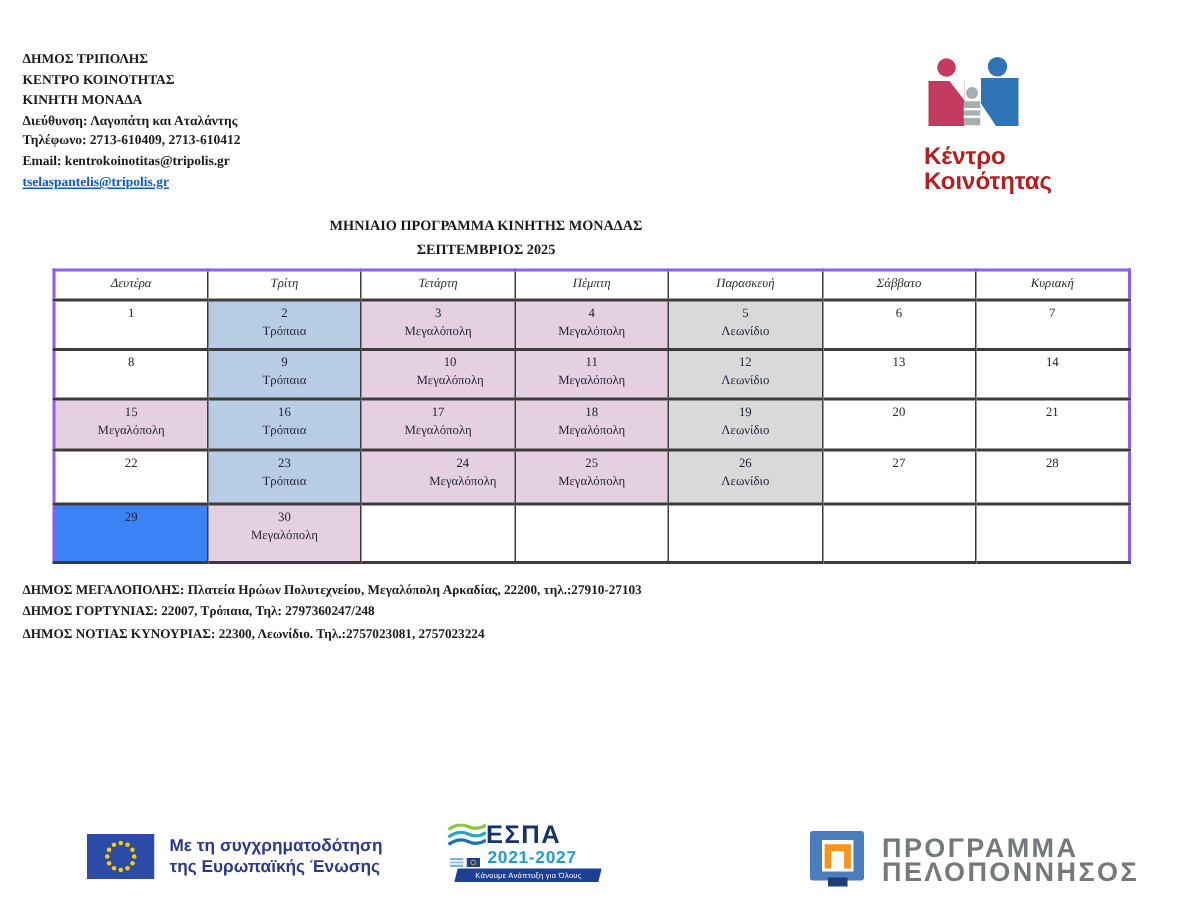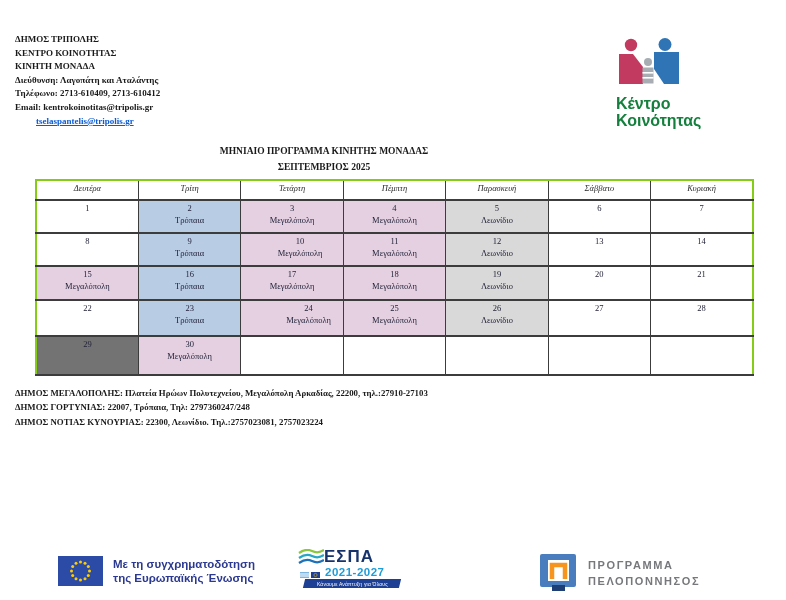--- a/index.html
+++ b/index.html
@@ -6,34 +6,34 @@
   html,body { background:#e8e8e8; }
   .page {
     position:relative; width:786px; height:600px; background:#ffffff;
     font-family:"Liberation Serif", serif; color:#1a1a1a; overflow:hidden;
     margin:0 auto;
   }
 
   
   .letterhead { position:absolute; left:15px; top:33px; font-size:9px; font-weight:bold; line-height:13.5px; }
   .letterhead .h-line { white-space:nowrap; }
-  .email-link { color:#0b5bd3; text-decoration:underline; font-weight:bold; display:inline-block; margin-top:1px;margin-left:21px; }
+  .email-link { color:#0b5bd3; text-decoration:underline; font-weight:bold; display:inline-block; margin-top:1px; }
 
   
   .kk-logo { position:absolute; left:616px; top:38px; width:140px; }
   .kk-text { font-family:"Liberation Sans", sans-serif; font-weight:bold; font-size:16px; line-height:17px; margin-top:3px; }
 
   
   .cal-title, .cal-subtitle { position:absolute; left:0; width:648px; text-align:center; font-weight:bold; font-size:9.5px; }
   .cal-title { top:146px; }
   .cal-subtitle { top:162px; }
 
   
   table.calendar { position:absolute; left:35px; top:179px; width:719px; border-collapse:collapse; table-layout:fixed;
-                   border:2px solid #84cc16; }
+                   border:2px solid #8b5cf6; }
   table.calendar th {
     font-weight:normal; font-style:italic; font-size:8.5px; height:20px;
     border-left:1px solid #3c3c3c; border-bottom:2px solid #3c3c3c; color:#2a2a2a;
     vertical-align:top; padding-top:2px; background:#fff;
   }
   table.calendar td {
     border-left:1px solid #3c3c3c; border-bottom:2px solid #3c3c3c;
     vertical-align:top; text-align:center; font-size:8.5px; color:#23233a; padding-top:2px;
   }
   table.calendar tbody tr:nth-child(1) td { height:33px; }
@@ -56,21 +56,21 @@
   .espa-top { display:flex; align-items:flex-end; }
   .espa-name { font-weight:bold; font-size:17px; letter-spacing:1px; line-height:16px; }
   .espa-mid { display:flex; align-items:flex-end; margin-top:1px; margin-left:2px; }
   .espa-years { font-weight:bold; font-size:11.5px; letter-spacing:0.5px; margin-left:3px; }
   .espa-flagbit { width:9px; height:6px; margin-right:2px; }
   .espa-banner { margin-top:1px; margin-left:6px; width:96px; height:9px; transform:skewX(-14deg);
                  display:flex; align-items:center; justify-content:center; }
   .espa-banner span { transform:skewX(14deg); color:#fff; font-size:5px; white-space:nowrap; letter-spacing:0.2px; }
 
   .pel-block { position:absolute; left:540px; top:554px; display:flex; align-items:center; font-family:"Liberation Sans", sans-serif; }
-  .pel-text { margin-left:11px; font-size:11px; line-height:16px; letter-spacing:1.6px; font-weight:bold; }
+  .pel-text { margin-left:11px; font-size:18px; line-height:16px; letter-spacing:1.6px; font-weight:bold; }
 </style>
 </head>
 <body>
 
 <div class="page">
 
   <div class="letterhead">
     <div class="h-line">ΔΗΜΟΣ ΤΡΙΠΟΛΗΣ</div>
     <div class="h-line">ΚΕΝΤΡΟ ΚΟΙΝΟΤΗΤΑΣ</div>
     <div class="h-line">ΚΙΝΗΤΗ ΜΟΝΑΔΑ</div>
@@ -86,21 +86,21 @@
       <polygon points="3,16 27,16 27,46 3,46" fill="#c23a60"></polygon>
       <polygon points="27,16 17,16 27,29" fill="#ffffff"></polygon>
       <circle cx="49" cy="6.5" r="6.5" fill="#2f74b5"></circle>
       <polygon points="38,14 63,14 63,46 38,46" fill="#2f74b5"></polygon>
       <polygon points="38,46 38,31 48,46" fill="#ffffff"></polygon>
       <circle cx="32" cy="24" r="4" fill="#a7adb3"></circle>
       <rect x="26.5" y="29.5" width="11" height="16" fill="#a7adb3"></rect>
       <rect x="26.5" y="34" width="11" height="1.6" fill="#ffffff"></rect>
       <rect x="26.5" y="39" width="11" height="1.6" fill="#ffffff"></rect>
     </svg>
-    <div class="kk-text" style="color:#15803d;">
+    <div class="kk-text" style="color:#b91c1c;">
       <span>Κέντρο</span><br>
       <span>Κοινότητας</span>
     </div>
   </div>
 
   <div class="cal-title">ΜΗΝΙΑΙΟ ΠΡΟΓΡΑΜΜΑ ΚΙΝΗΤΗΣ ΜΟΝΑΔΑΣ</div>
   <div class="cal-subtitle">ΣΕΠΤΕΜΒΡΙΟΣ 2025</div>
 
   <table class="calendar">
     <thead>
@@ -218,21 +218,21 @@
             <span class="place">Λεωνίδιο</span>
           </td>
           <td style="background: rgb(255, 255, 255);">
             <span class="day">27</span>
           </td>
           <td style="background: rgb(255, 255, 255);">
             <span class="day">28</span>
           </td>
         </tr>
         <tr>
-          <td style="background: #737373;">
+          <td style="background: #3b82f6;">
             <span class="day">29</span>
           </td>
           <td style="background: rgb(228, 208, 224);">
             <span class="day">30</span>
             <span class="place">Μεγαλόπολη</span>
           </td>
           <td style="background: rgb(255, 255, 255);">
             <span class="day"></span>
           </td>
           <td style="background: rgb(255, 255, 255);">

